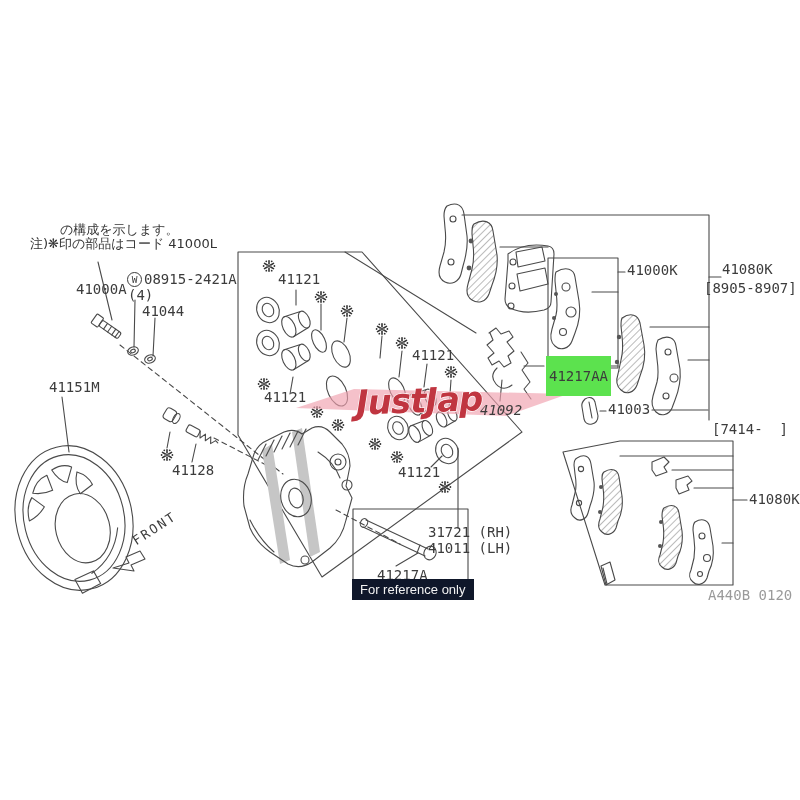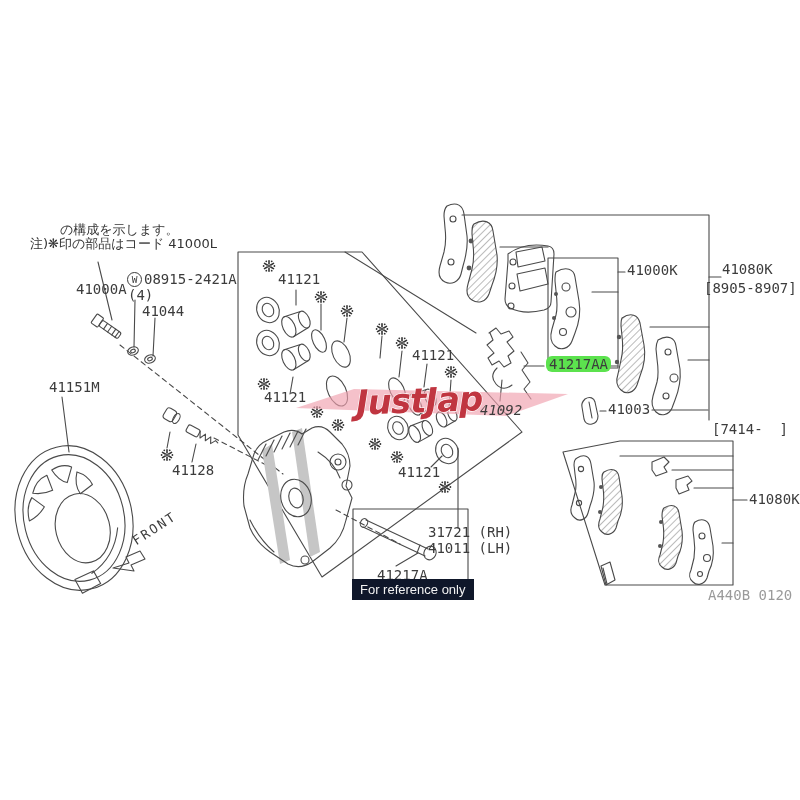--- a/index.html
+++ b/index.html
@@ -2,21 +2,21 @@
 <html style="--hl: #5ce24e;"><head>
 <meta charset="utf-8">
 <style>
   html,body{margin:0;padding:0;background:#fff;}
   #stage{position:relative;width:800px;height:800px;background:#fff;overflow:hidden;
          font-family:"DejaVu Sans Mono",monospace;}
   #lineart{position:absolute;left:0;top:0;}
   .lbl{position:absolute;font:14px "DejaVu Sans Mono",monospace;color:#3c3c3c;
        white-space:pre;line-height:1;z-index:3;}
   .lbl.note{font:13px "DejaVu Sans","Liberation Sans",sans-serif;color:#333;}
-  .lbl.hl{background:var(--hl,#5ce24e);padding:1px 3px;border-radius:6px;}
+  .lbl.hl{background:var(--hl,#5ce24e);padding:13px 3px;}
   .circle-w{display:inline-block;width:13px;height:13px;border:1.2px solid #3c3c3c;
        border-radius:50%;font-size:9.5px;line-height:13px;text-align:center;
        vertical-align:1px;margin-right:2px;}
   #front-label{position:absolute;left:138px;top:533px;font:13px "DejaVu Sans Mono",monospace;
        color:#3c3c3c;letter-spacing:2px;transform:rotate(-33deg);transform-origin:left bottom;z-index:3;}
   #refbox{position:absolute;left:352px;top:579px;background:#0f172a;color:#f2f2f2;
        font:13px "Liberation Sans",sans-serif;padding:3px 8px;z-index:6;}
 </style>
 </head>
 <body>

